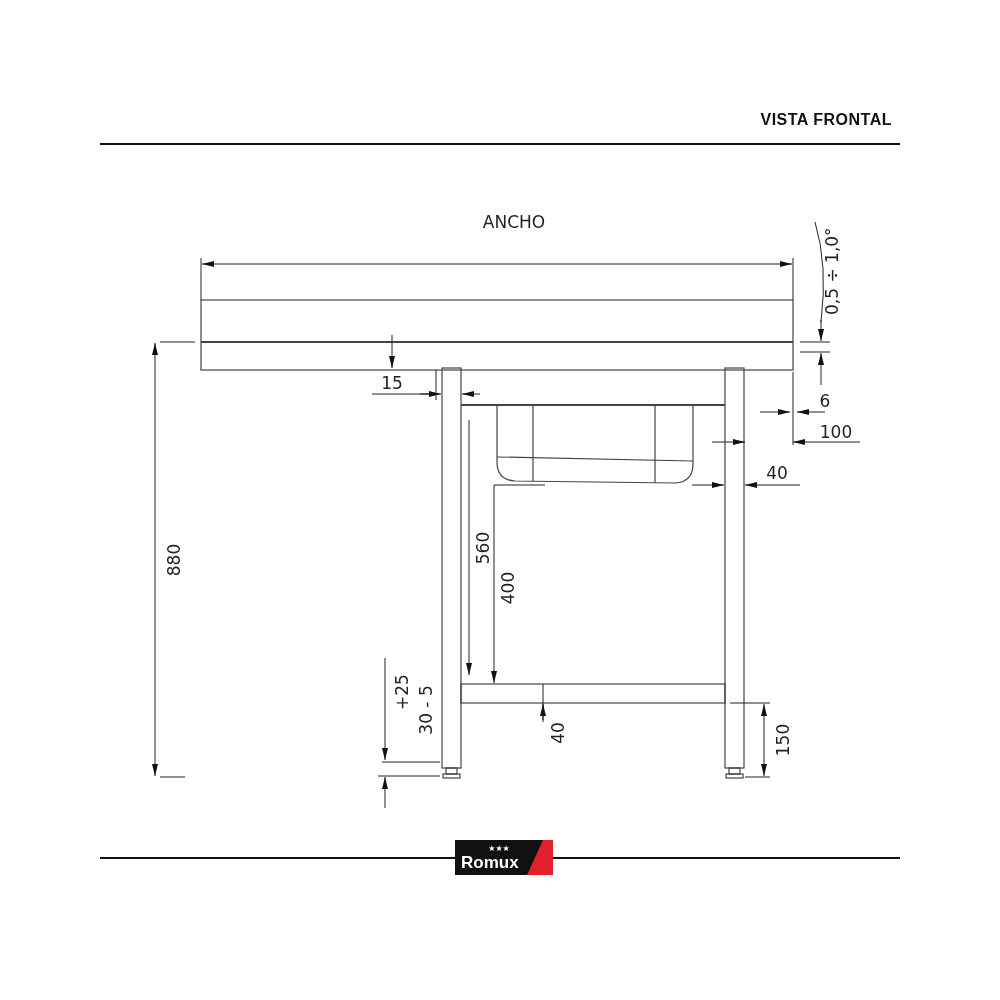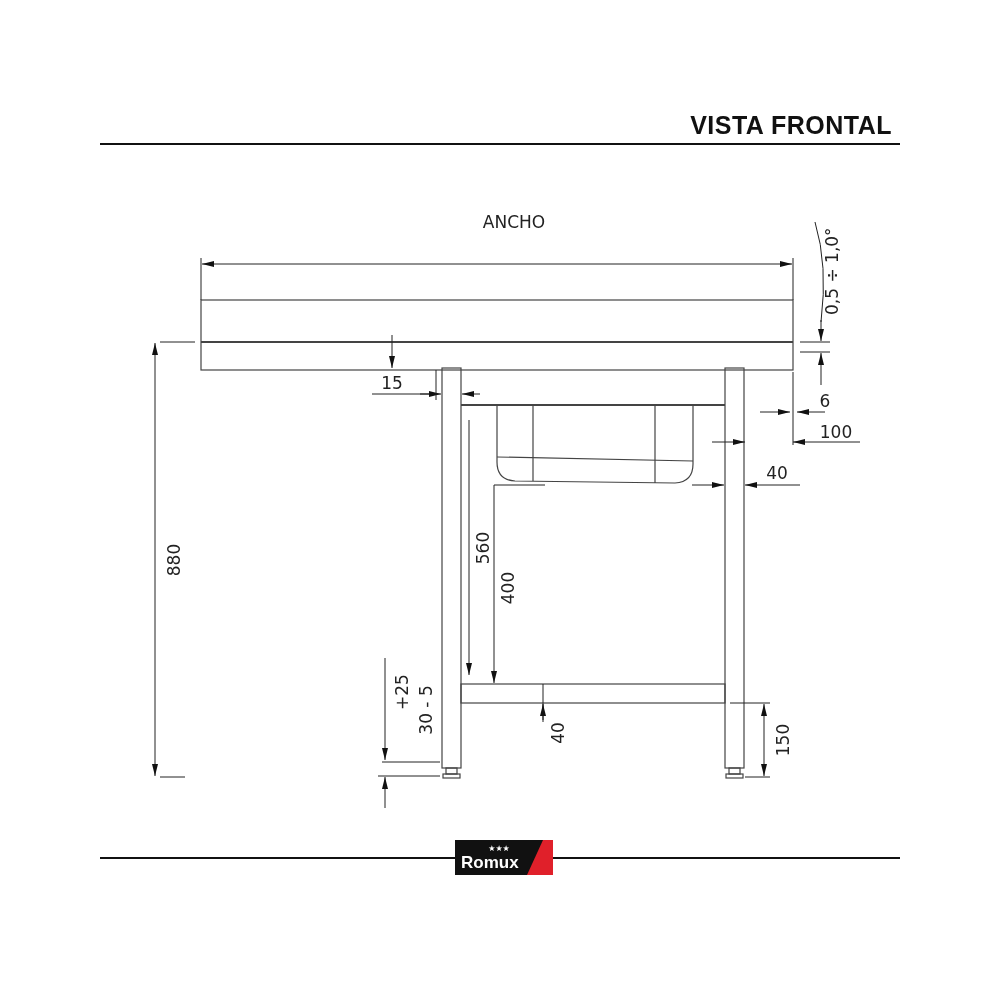--- a/index.html
+++ b/index.html
@@ -1,17 +1,17 @@
 <!DOCTYPE html>
 <html><head>
 <meta charset="utf-8">
 <style>
   html, body { margin:0; padding:0; background:#ffffff; }
   body { width:1000px; height:1000px; position:relative; overflow:hidden; font-family:"DejaVu Sans", sans-serif; }
-  .title { position:absolute; right:108px; top:111px; font-family:"Liberation Sans", sans-serif; font-weight:900; font-size:25px; letter-spacing:0.5px; color:#111; }
+  .title { position:absolute; right:108px; top:111px; font-family:"Liberation Sans", sans-serif; font-weight:900; font-size:16px; letter-spacing:0.5px; color:#111; }
   .hr-top { position:absolute; left:100px; top:143px; width:800px; height:2px; background:#111; }
   .hr-bot { position:absolute; top:857px; height:2px; background:#111; }
   svg.draw { position:absolute; left:0; top:0; }
   .dimtext { font-family:"DejaVu Sans", sans-serif; font-size:17px; fill:#222; }
   .logo { position:absolute; left:455px; top:840px; width:98px; height:35px; }
 </style>
 </head>
 <body>
 
 <div class="title">VISTA FRONTAL</div>

